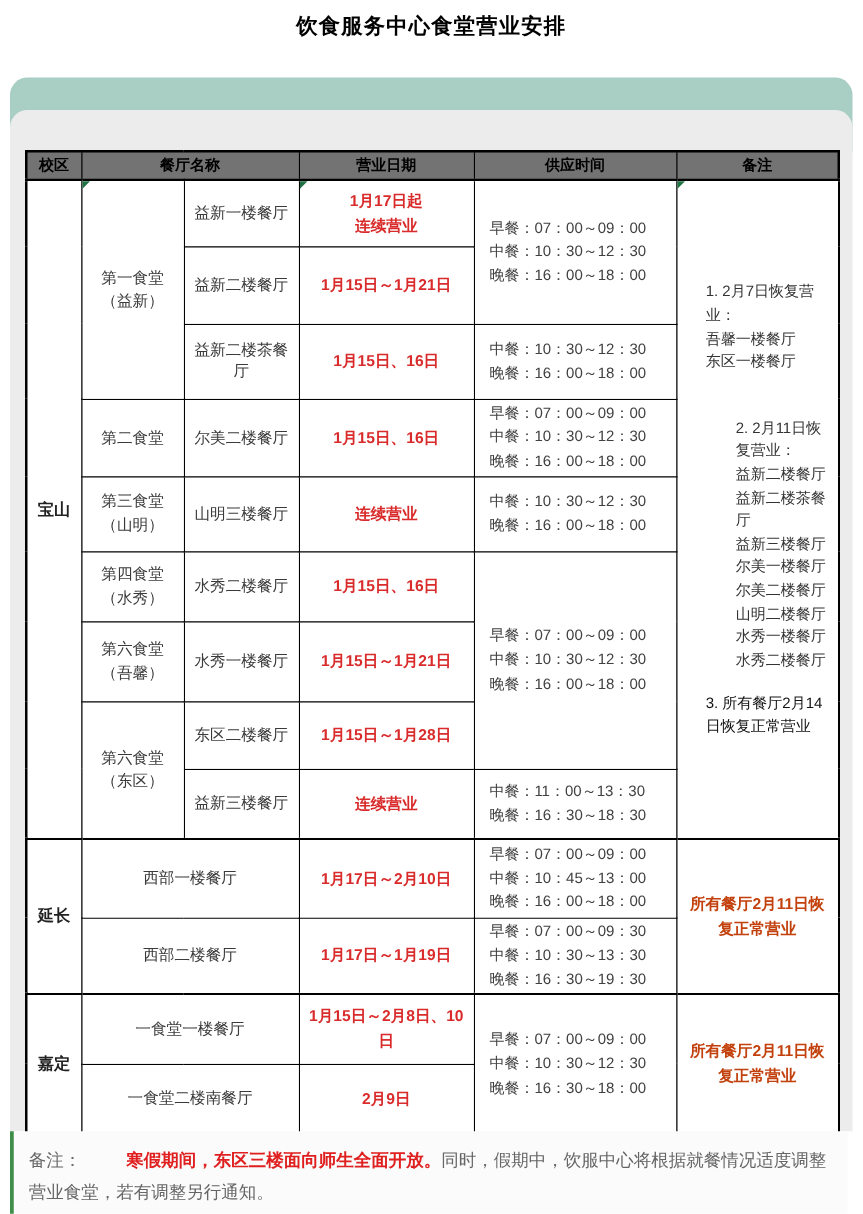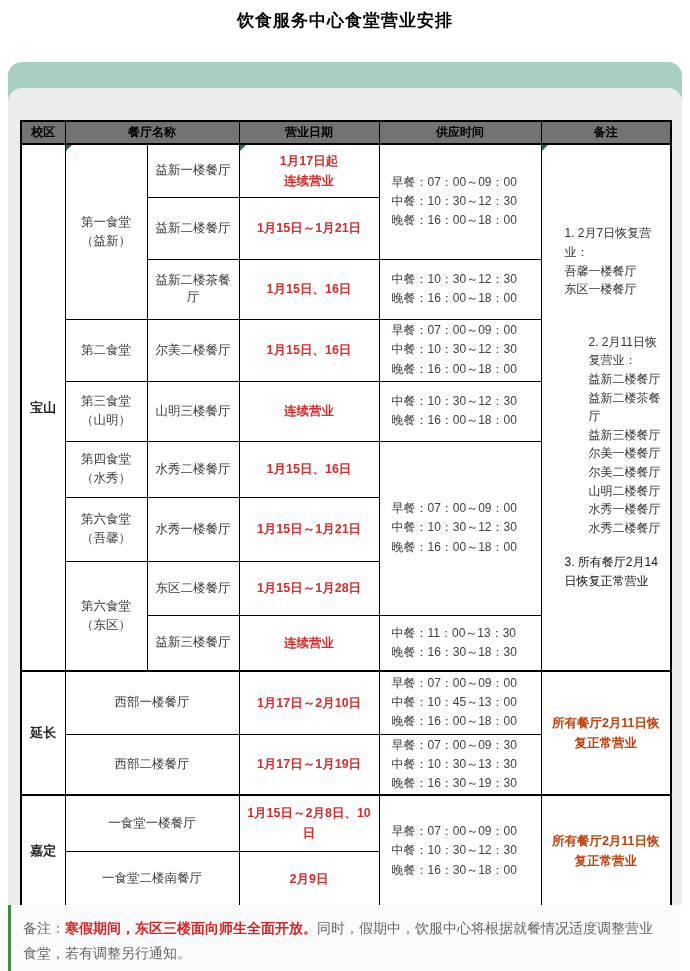--- a/index.html
+++ b/index.html
@@ -58,21 +58,21 @@
   }
   .flag {
     position:absolute; top:0; left:0; width:0; height:0;
     border-top:6px solid #217346; border-right:6px solid transparent;
   }
   .footer {
     position:absolute; left:8px; top:905px; width:670px; height:66px;
     background:#FAFBFA; border-left:3px solid #3E8E49;
     padding:11px 12px 0 12px; font-size:14px; line-height:1.8; color:#666;
   }
-  .footer .hl { color:#E02020; font-weight:bold; }
+  .footer .hl { color:#E02020; font-weight:bold;margin-left:36px; }
 </style>
 </head>
 <body>
 
 <div class="page-title">饮食服务中心食堂营业安排</div>
 
 <div class="green-band"></div>
 <div class="card"></div>
 
 <table class="schedule">

